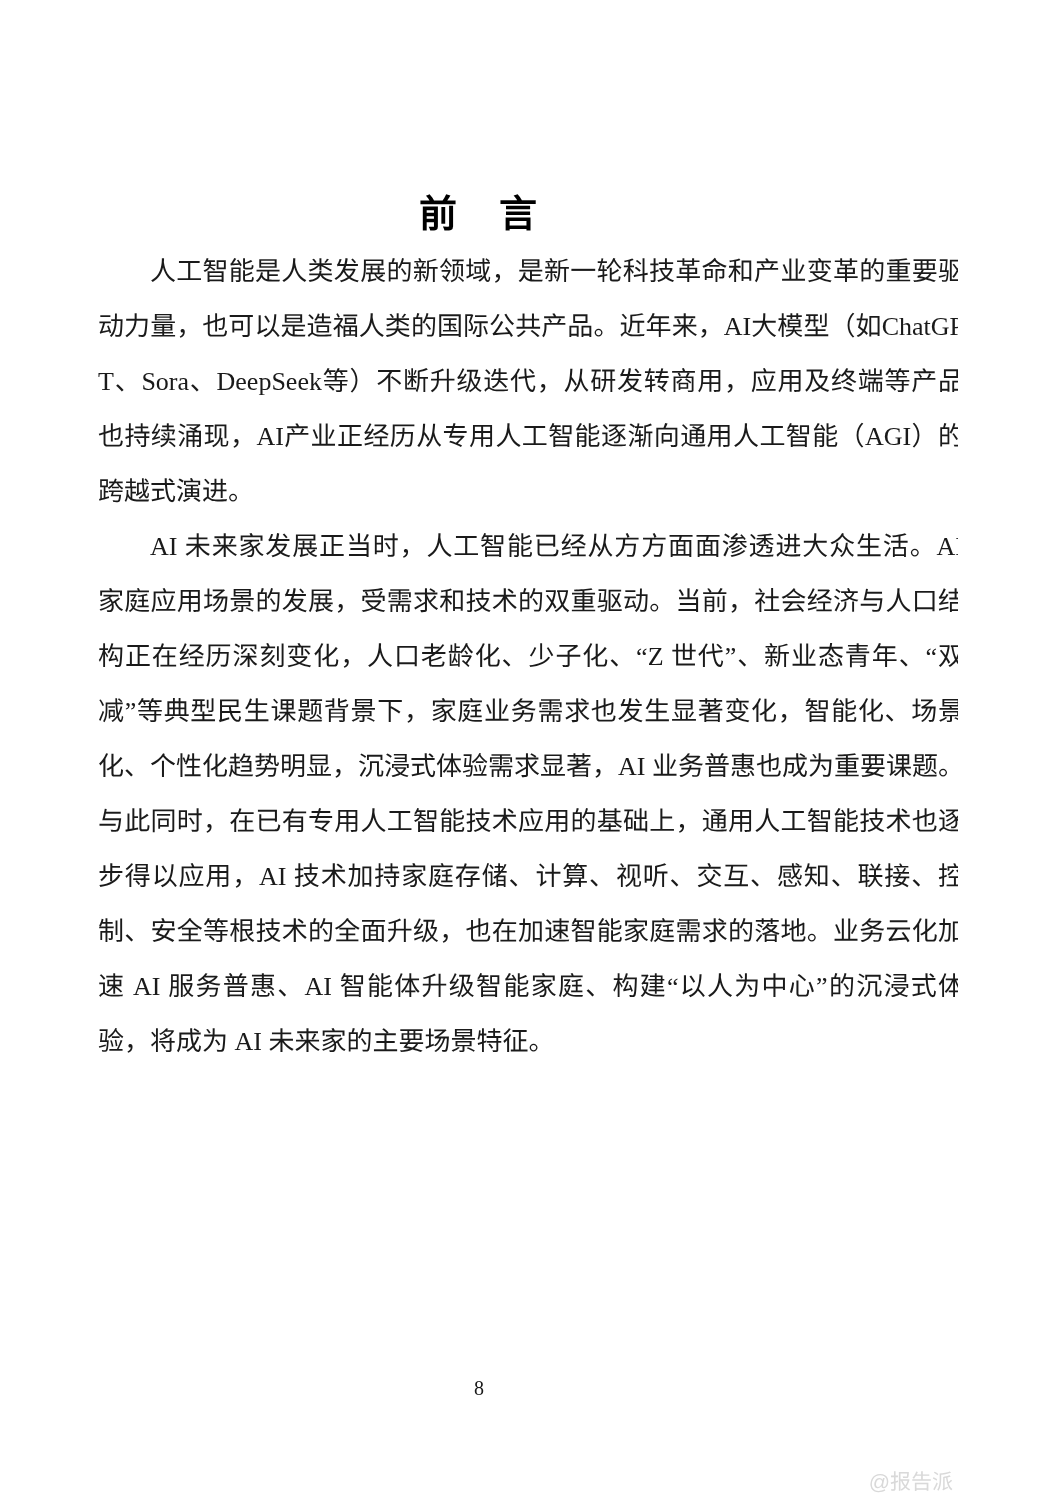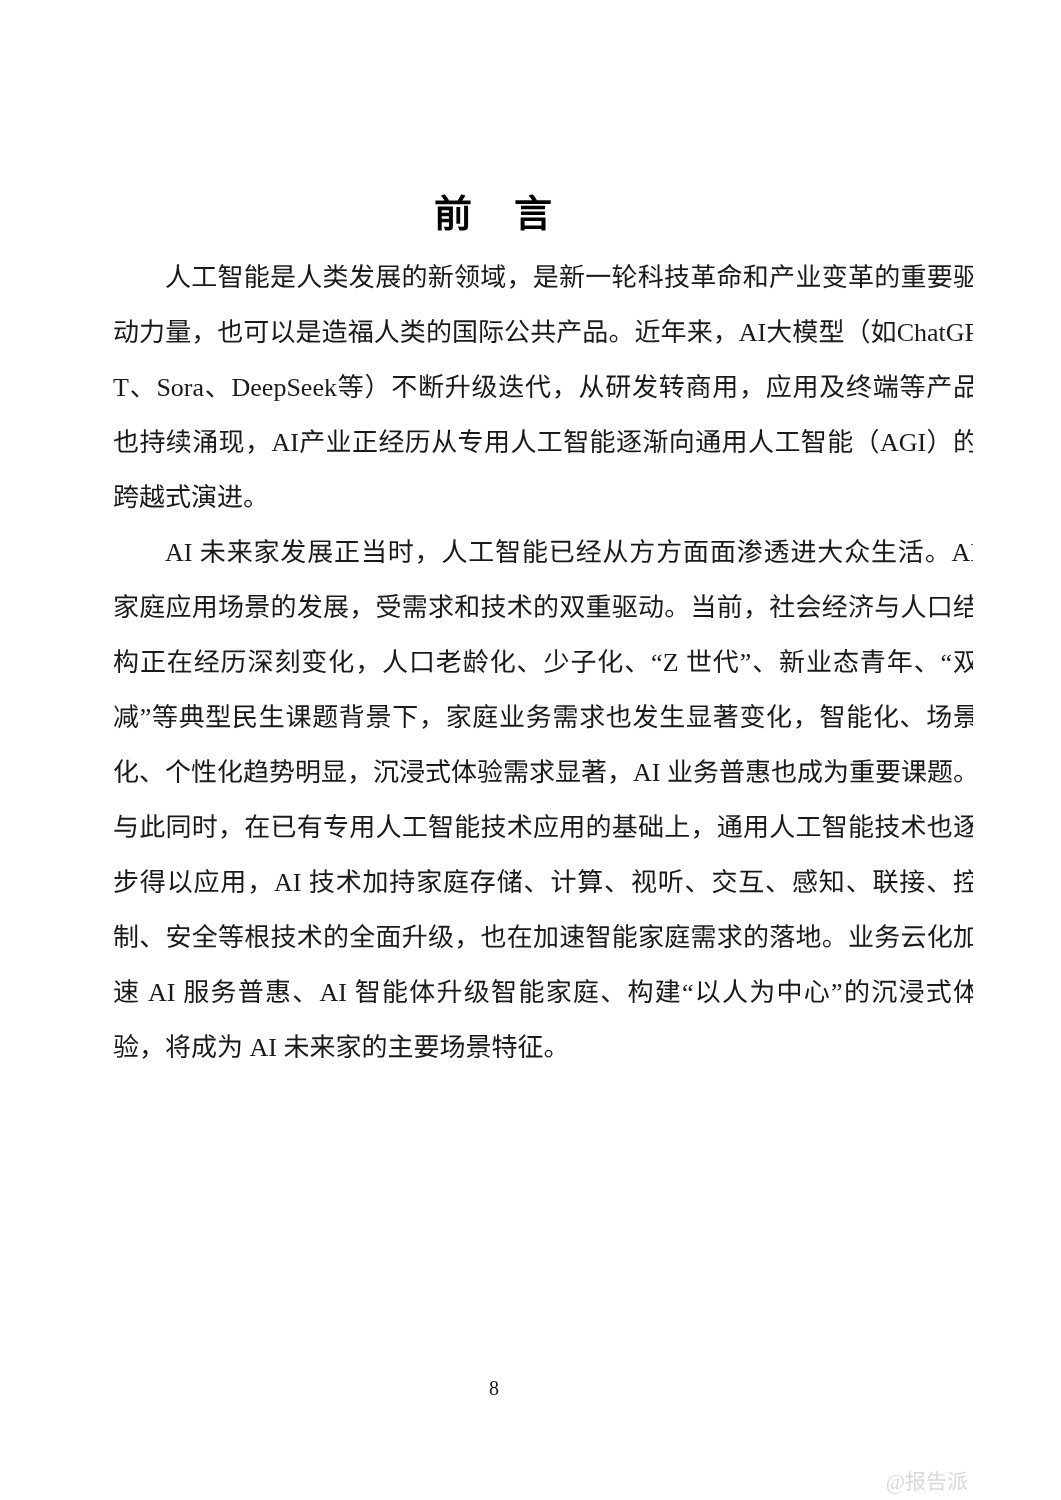--- a/index.html
+++ b/index.html
@@ -6,39 +6,38 @@
     margin: 0;
     padding: 0;
     background: #ffffff;
   }
   .doc-page {
     position: relative;
     width: 958px;
     height: 1500px;
     background: #ffffff;
     overflow: hidden;
-    margin-left: 15px;
   }
   .doc-title {
     position: absolute;
     top: 191px;
     left: 0;
     right: 0;
     margin: 0;
     text-align: center;
     font-family: "Liberation Sans", "DejaVu Sans", sans-serif;
     font-weight: 900;
     font-size: 38px;
     line-height: 46px;
     letter-spacing: 2px;
     color: #000000;
   }
   .doc-body {
     position: absolute;
-    top: 250px;
+    top: 244px;
     left: 98px;
     width: 866px;
   }
   .doc-paragraph {
     margin: 0;
     font-family: "Liberation Serif", "DejaVu Serif", serif;
     font-size: 26px;
     line-height: 55px;
     color: #1a1a1a;
     text-align: justify;
@@ -54,21 +53,21 @@
     text-align: center;
     font-family: "Liberation Serif", "DejaVu Serif", serif;
     font-size: 20px;
     line-height: 24px;
     color: #1a1a1a;
   }
   .watermark {
     position: absolute;
     top: 1469px;
     right: 5px;
-    font-family: Liberation Serif, serif;
+    font-family: Liberation Sans, sans-serif;
     font-size: 21px;
     line-height: 26px;
     color: #d9d9d9;
   }
 </style>
 </head>
 <body>
 
 <div class="doc-page">
   <h1 class="doc-title">前　言</h1>

